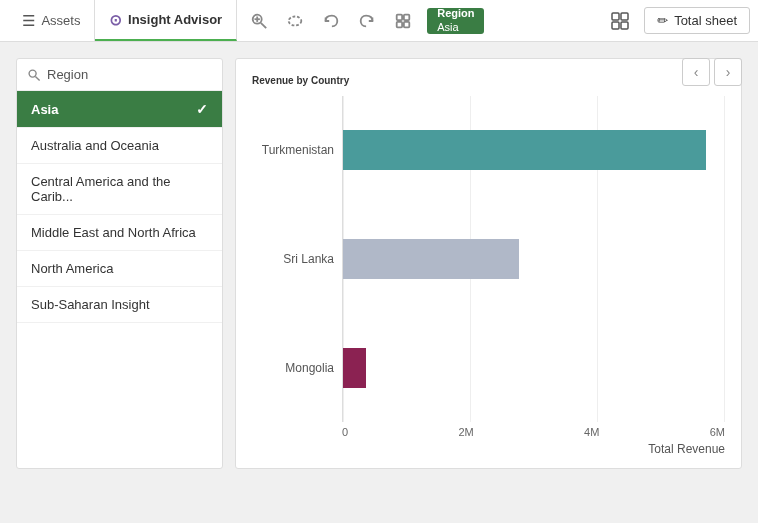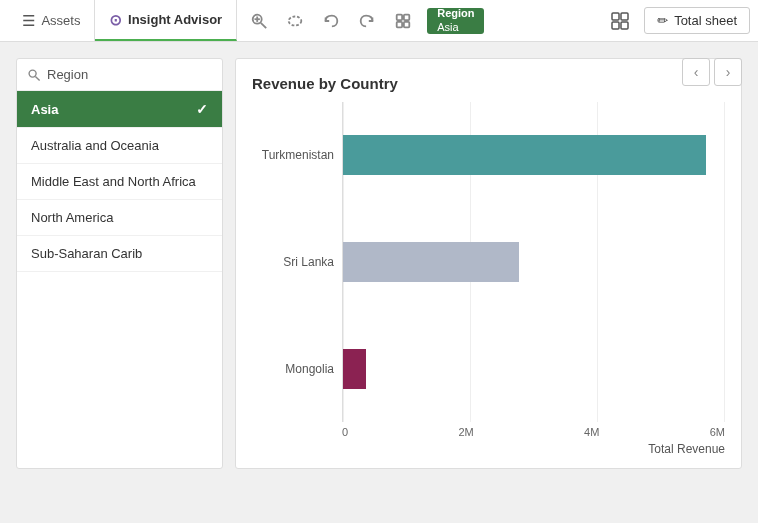--- a/index.html
+++ b/index.html
@@ -165,21 +165,21 @@
     .chart-panel {
       flex: 1;
       background: #fff;
       border: 1px solid #ddd;
       border-radius: 3px;
       padding: 16px 16px 12px;
       display: flex;
       flex-direction: column;
     }
     .chart-title {
-      font-size: 15px;
+      font-size: 10px;
       font-weight: 600;
       color: #333;
       margin-bottom: 10px;
     }
     .chart-area {
       flex: 1;
       display: flex;
       flex-direction: column;
       position: relative;
     }
@@ -346,27 +346,30 @@
         <span>Region</span>
       </div>
       <div class="list-item selected">
         <span>Asia</span>
         <span class="checkmark">✓</span>
       </div>
       <div class="list-item">
         <span>Australia and Oceania</span>
       </div>
       <div class="list-item">
+        <span>Central America and the Carib...</span>
+      </div>
+      <div class="list-item">
         <span>Middle East and North Africa</span>
       </div>
       <div class="list-item">
         <span>North America</span>
       </div>
       <div class="list-item">
-        <span>Sub-Saharan Carib</span>
+        <span>Sub-Saharan Insight</span>
       </div>
     </div>
 
     <div class="chart-panel">
       <div class="chart-title">Revenue by Country</div>
       <div class="chart-area">
         <div class="chart-inner">
 
           <div class="y-labels">
             <div class="y-label">Turkmenistan</div>

